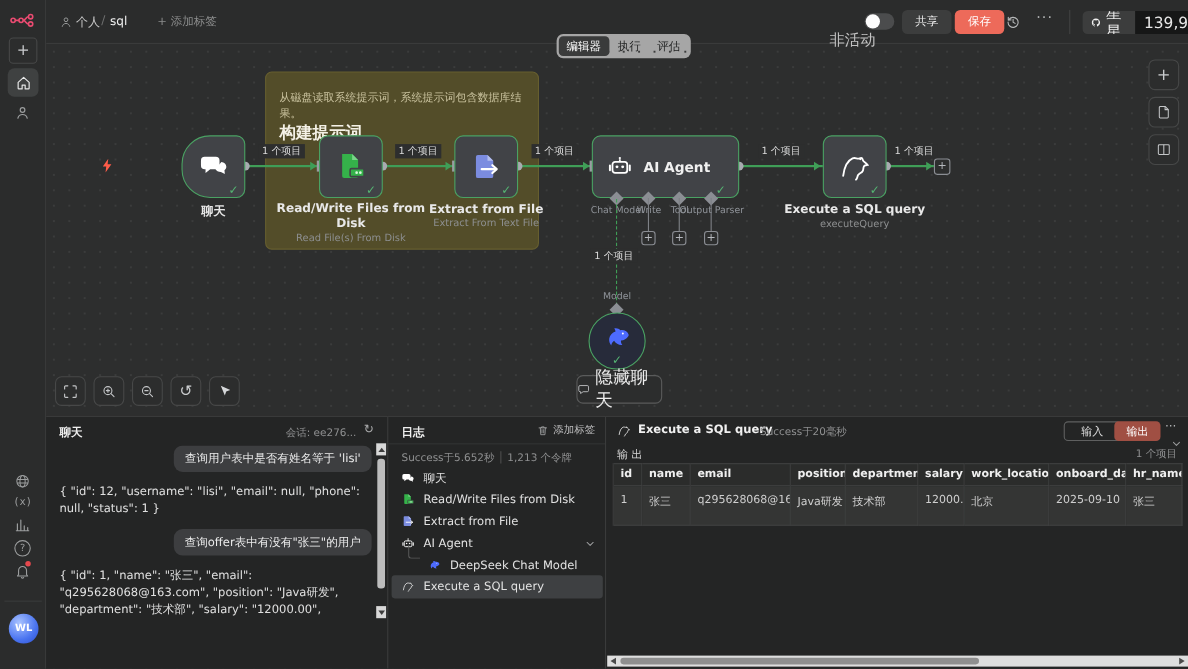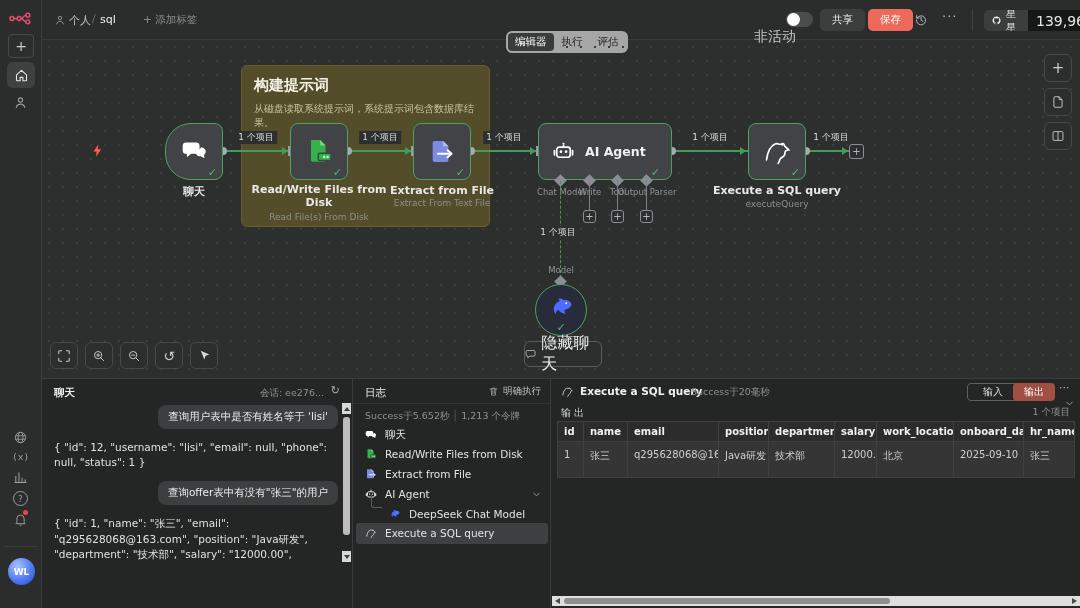--- a/index.html
+++ b/index.html
@@ -220,39 +220,39 @@
         <use href="#i-clockr"></use>
       </svg>
     </span>
   <span class="abs" style="left:900px;top:9px;font-size:13px;color:#b5b7b8;letter-spacing:1px">···</span>
   <span class="abs" style="left:930px;top:9px;width:1px;height:22px;background:#414242"></span>
   <div class="abs" style="left:942px;top:10px;height:21px;display:flex;border-radius:5px;overflow:hidden">
     <div style="display:flex;align-items:center;gap:5px;background:#3c3d3d;padding:0 8px">
       <svg width="13" height="13" viewBox="0 0 24 24">
           <use href="#i-github"></use>
         </svg>
-      <span style="font-size:10px;color:#ececec">星星</span>
+      <span style="font-size:14px;color:#ececec">星星</span>
     </div>
     <div style="display:flex;align-items:center;background:#161717;padding:0 8px">
       <span style="font-size:14px;color:#e8e8e8">139,963</span>
     </div>
   </div>
 </div>
 
 <div class="abs" style="left:506px;top:31px;height:22px;background:#a6a6a6;border-radius:6px;display:flex;align-items:center;padding:2px;gap:1px">
   <div style="background:#3a3b3b;color:#fff;border-radius:4px;font-size:10.5px;padding:2px 7px">编辑器</div>
   <div style="color:#232424;font-size:10.5px;padding:2px 7px">执行</div>
   <div style="color:#232424;font-size:10.5px;padding:2px 7px">评估</div>
 </div>
 
 <div class="abs" style="left:42px;top:40px;width:1038px;height:568px;background-image:radial-gradient(#3b3c3c 1px,transparent 1px);background-size:14px 14px">
 
   <div class="abs" style="left:199px;top:25px;width:249px;height:162px;background:#534d29;border:1px solid #665e2f;border-radius:6px;padding:10px 12px">
+    <div style="font-size:10px;color:#c9c29e;margin-top:7px;line-height:1.4">从磁盘读取系统提示词，系统提示词包含数据库结果。</div>
     <div style="font-size:15px;font-weight:bold;color:#f4f1e6">构建提示词</div>
-    <div style="font-size:10px;color:#c9c29e;margin-top:7px;line-height:1.4">从磁盘读取系统提示词，系统提示词包含数据库结果。</div>
   </div>
 
   <div class="abs conn" style="left:181px;width:67px"></div>
   <div class="abs conn" style="left:306px;width:65px"></div>
   <div class="abs conn" style="left:429px;width:67px"></div>
   <div class="abs conn" style="left:630px;width:76px"></div>
   <div class="abs conn" style="left:764px;width:43px"></div>
   <span class="abs conn-label" style="left:214px">1 个项目</span>
   <span class="abs conn-label" style="left:338px">1 个项目</span>
   <span class="abs conn-label" style="left:462px">1 个项目</span>
@@ -412,26 +412,26 @@
       <span style="width:0;height:0;border-left:3px solid transparent;border-right:3px solid transparent;border-bottom:4px solid #3c3c3c"></span>
     </div>
   <div class="abs" style="left:301px;top:38px;width:7px;height:118px;background:#bdbdbd;border-radius:3px"></div>
   <div class="abs" style="left:300px;top:172px;width:9px;height:11px;background:#d8d8d8;display:flex;align-items:center;justify-content:center">
       <span style="width:0;height:0;border-left:3px solid transparent;border-right:3px solid transparent;border-top:4px solid #3c3c3c"></span>
     </div>
 
 </div>
 
 <div class="abs" style="left:352px;top:378px;width:198px;height:230px;background:#242525;border-top:1px solid #3c3d3d;border-left:1px solid #3a3b3b">
-  <div class="abs" style="left:12px;top:7px;font-size:10.5px;font-weight:normal;color:#efefef">日志</div>
+  <div class="abs" style="left:12px;top:7px;font-size:10.5px;font-weight:bold;color:#efefef">日志</div>
   <div class="abs" style="right:9px;top:6px;display:flex;align-items:center;gap:4px">
     <svg class="ic" width="11" height="11" viewBox="0 0 24 24" style="color:#a8a9aa">
         <use href="#i-trash"></use>
       </svg>
-    <span style="font-size:9.5px;color:#bdbdbe">明确执行</span>
+    <span style="font-size:9.5px;color:#bdbdbe">添加标签</span>
   </div>
   <div class="abs" style="left:0;top:24px;width:198px;height:1px;background:#333434"></div>
   <div class="abs" style="left:12px;top:31px;font-size:9.5px;color:#8f9091">
     <span>Success于5.652秒</span>
     <span style="color:#5a5b5b"> │ </span>
     <span>1,213 个令牌</span>
   </div>
   <div class="logrow" style="left:12px;top:49px">
     <svg width="12" height="12" viewBox="0 0 24 24">
         <use href="#i-chatnode"></use>

